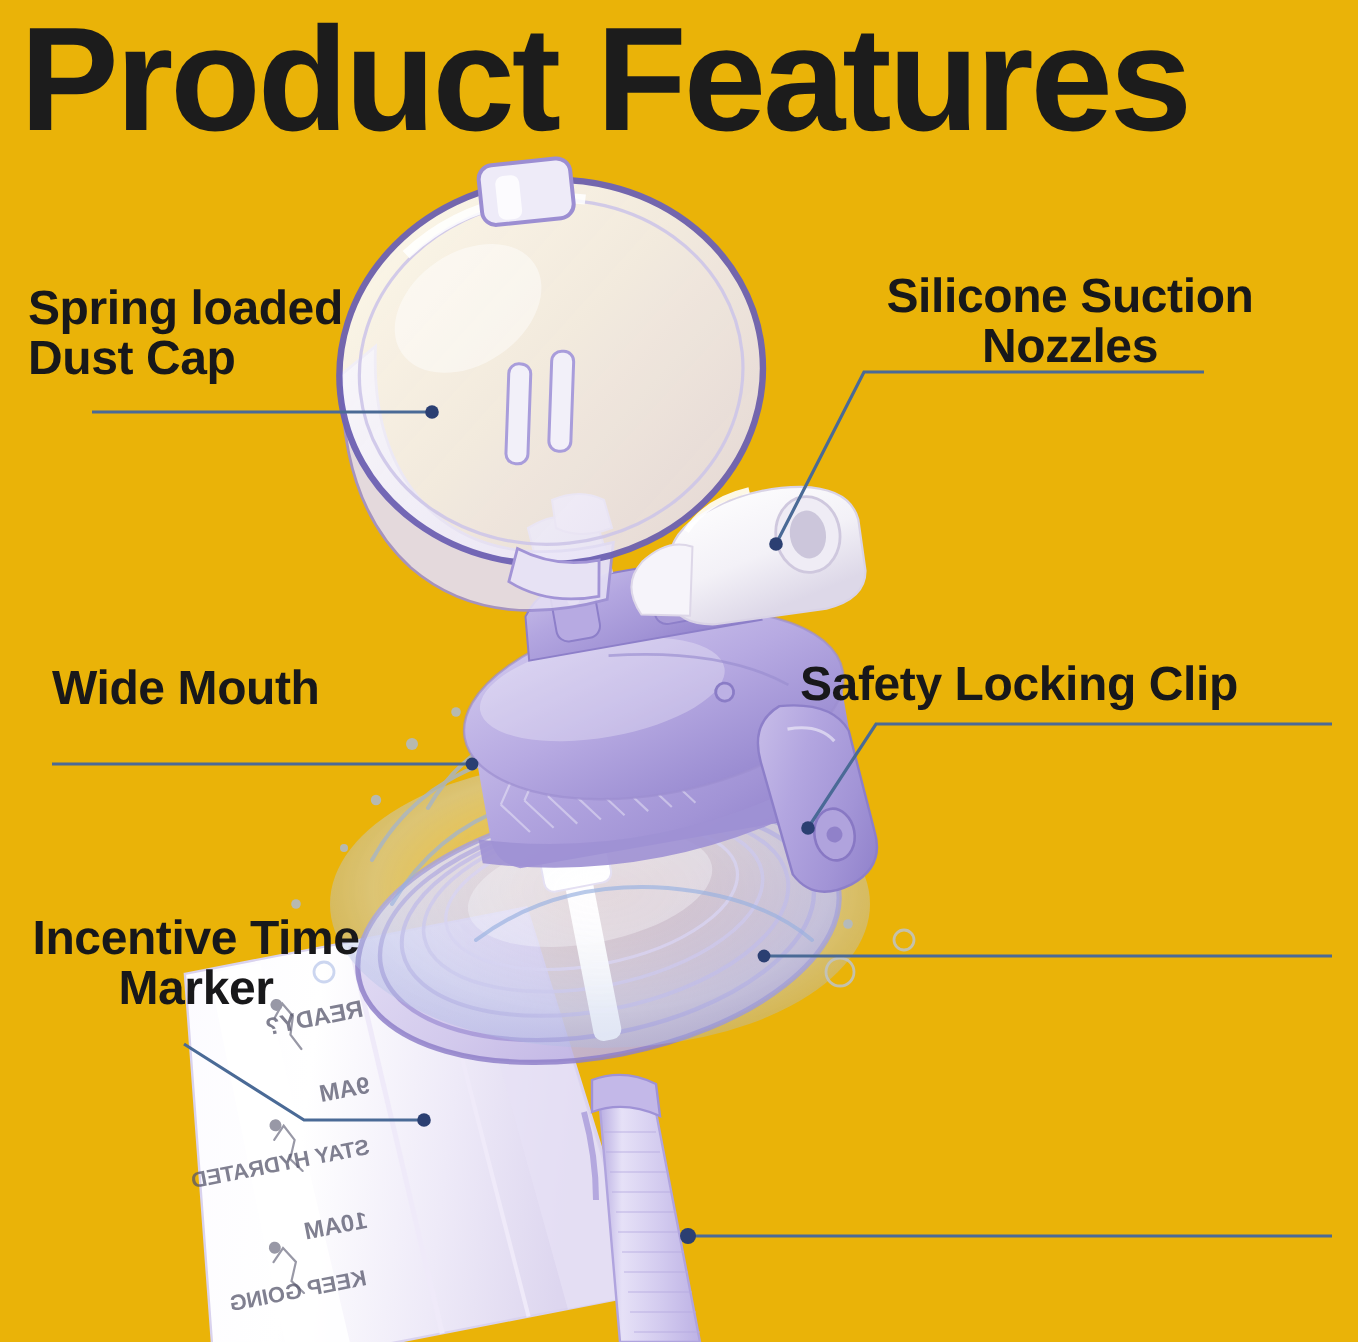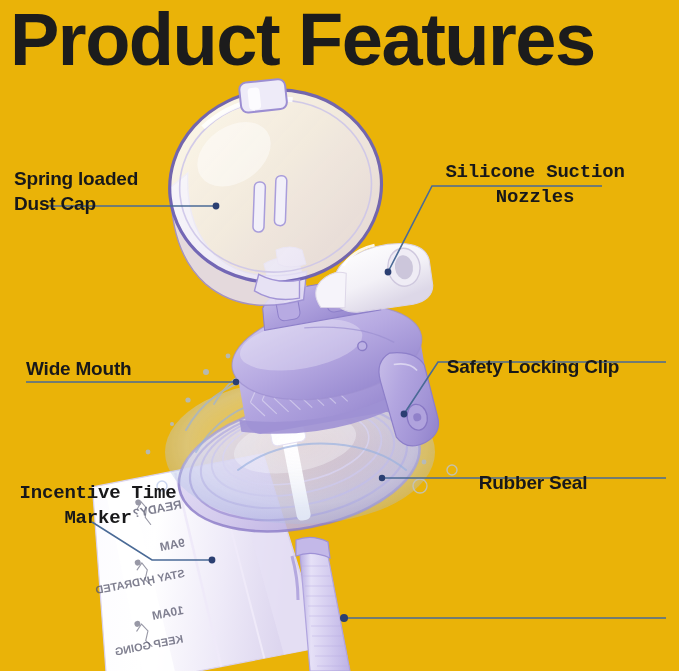--- a/index.html
+++ b/index.html
@@ -28,31 +28,30 @@
     letter-spacing:-1.5px;
     color:#1c1c1c;
     white-space:nowrap;
     transform:scaleX(1.0);
     transform-origin:left center;
   }
 
   
   .label{
     position:absolute;
-    font-size:19px;
+    font-size:24px;
     font-weight:bold;
     color:#18181a;
     line-height:25px;
     white-space:pre-line;
     letter-spacing:-0.2px;
-    margin-top:24px;
   }
   .label.left{text-align:left;}
-  .label.right{text-align:center;}
-  .label.center{text-align:center;font-family:Liberation Mono, monospace;}
+  .label.right{text-align:left;}
+  .label.center{text-align:center;}
 
   
   #leaders{
     position:absolute;
     left:0; top:0;
     width:679px; height:671px;
     pointer-events:none;
   }
 
   
@@ -313,16 +312,15 @@
   <div class="label center" style="left:410px; top:136px; width:250px;">Silicone Suction
 Nozzles</div>
 
   <div class="label left" style="left:26px; top:332px; width:230px;">Wide Mouth</div>
 
   <div class="label right" style="left:400px; top:330px; width:266px;">Safety Locking Clip</div>
 
   <div class="label center" style="left:-2px; top:457px; width:200px;">Incentive Time
 Marker</div>
 
-  <div class="label right" style="left:400px; top:446px; width:266px;">Rubber Seal</div>
 
 
 </div>
 
 </body></html>

